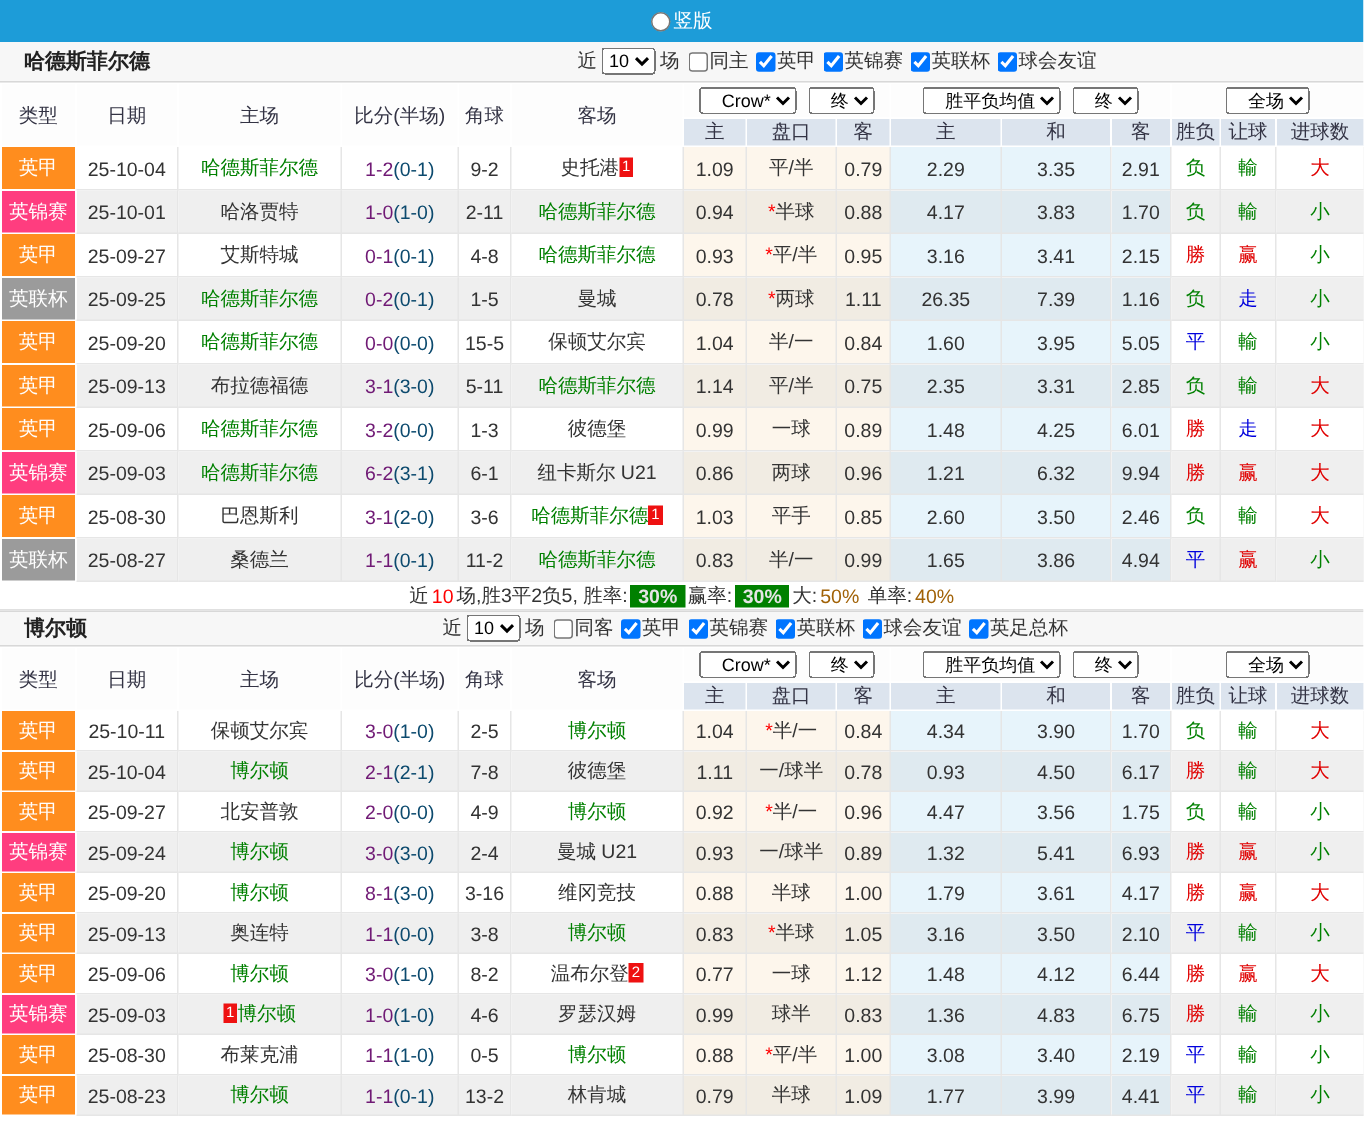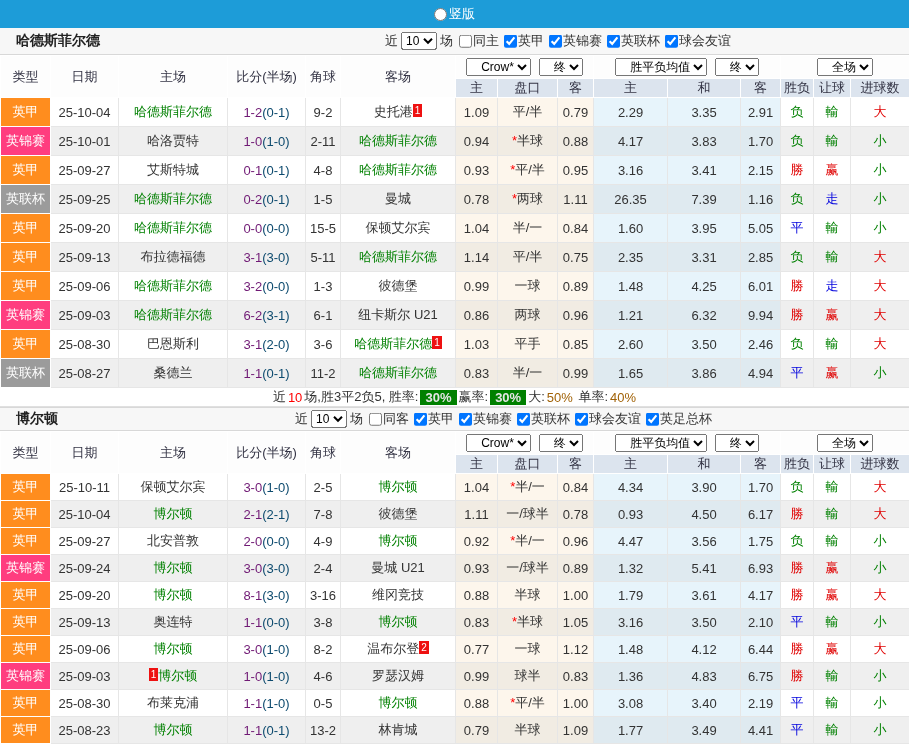--- a/index.html
+++ b/index.html
@@ -552,21 +552,21 @@
       <td class="lg-orange">英甲</td>
       <td>25-08-23</td>
       <td><span class="team-green">博尔顿</span></td>
       <td><span class="ft">1-1</span><span class="ht">(0-1)</span></td>
       <td>13-2</td>
       <td><span>林肯城</span></td>
       <td class="col-odds">0.79</td>
       <td class="col-odds"><span>半球</span></td>
       <td class="col-odds">1.09</td>
       <td class="col-avg">1.77</td>
-      <td class="col-avg">3.49</td>
+      <td class="col-avg">3.99</td>
       <td class="col-avg">4.41</td>
       <td class="b">平</td>
       <td class="g">輸</td>
       <td class="g">小</td>
     </tr>
       </tbody>
   </table>
 </div>
 
 </body></html>

